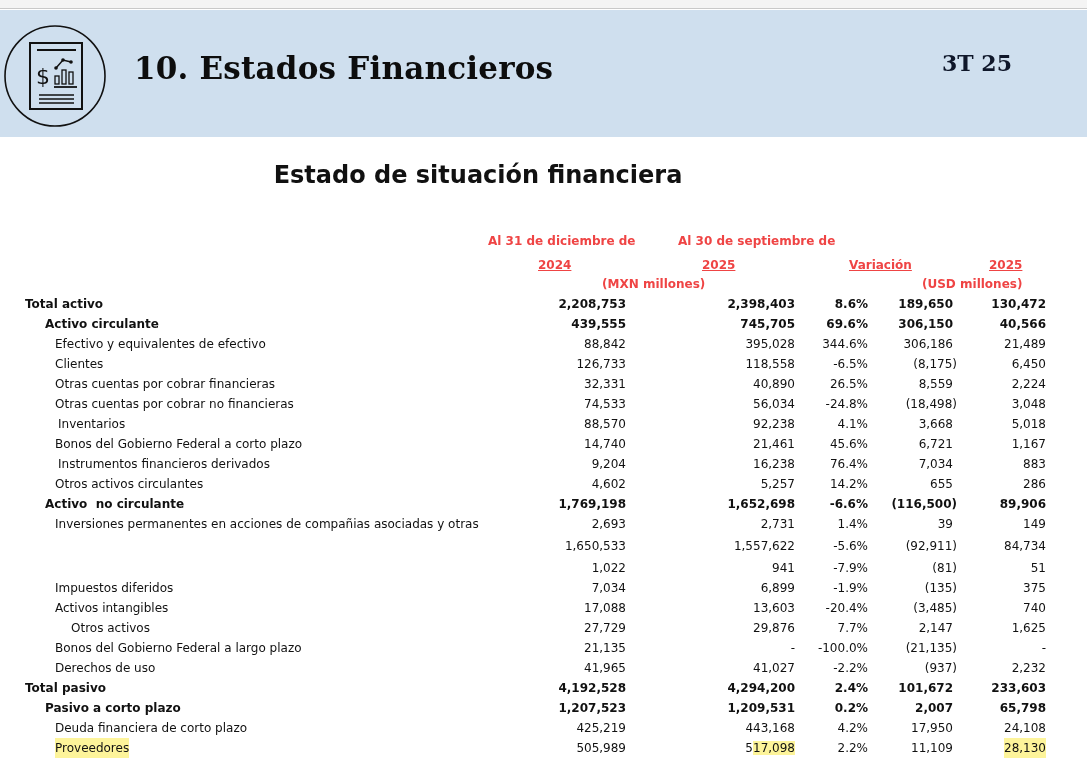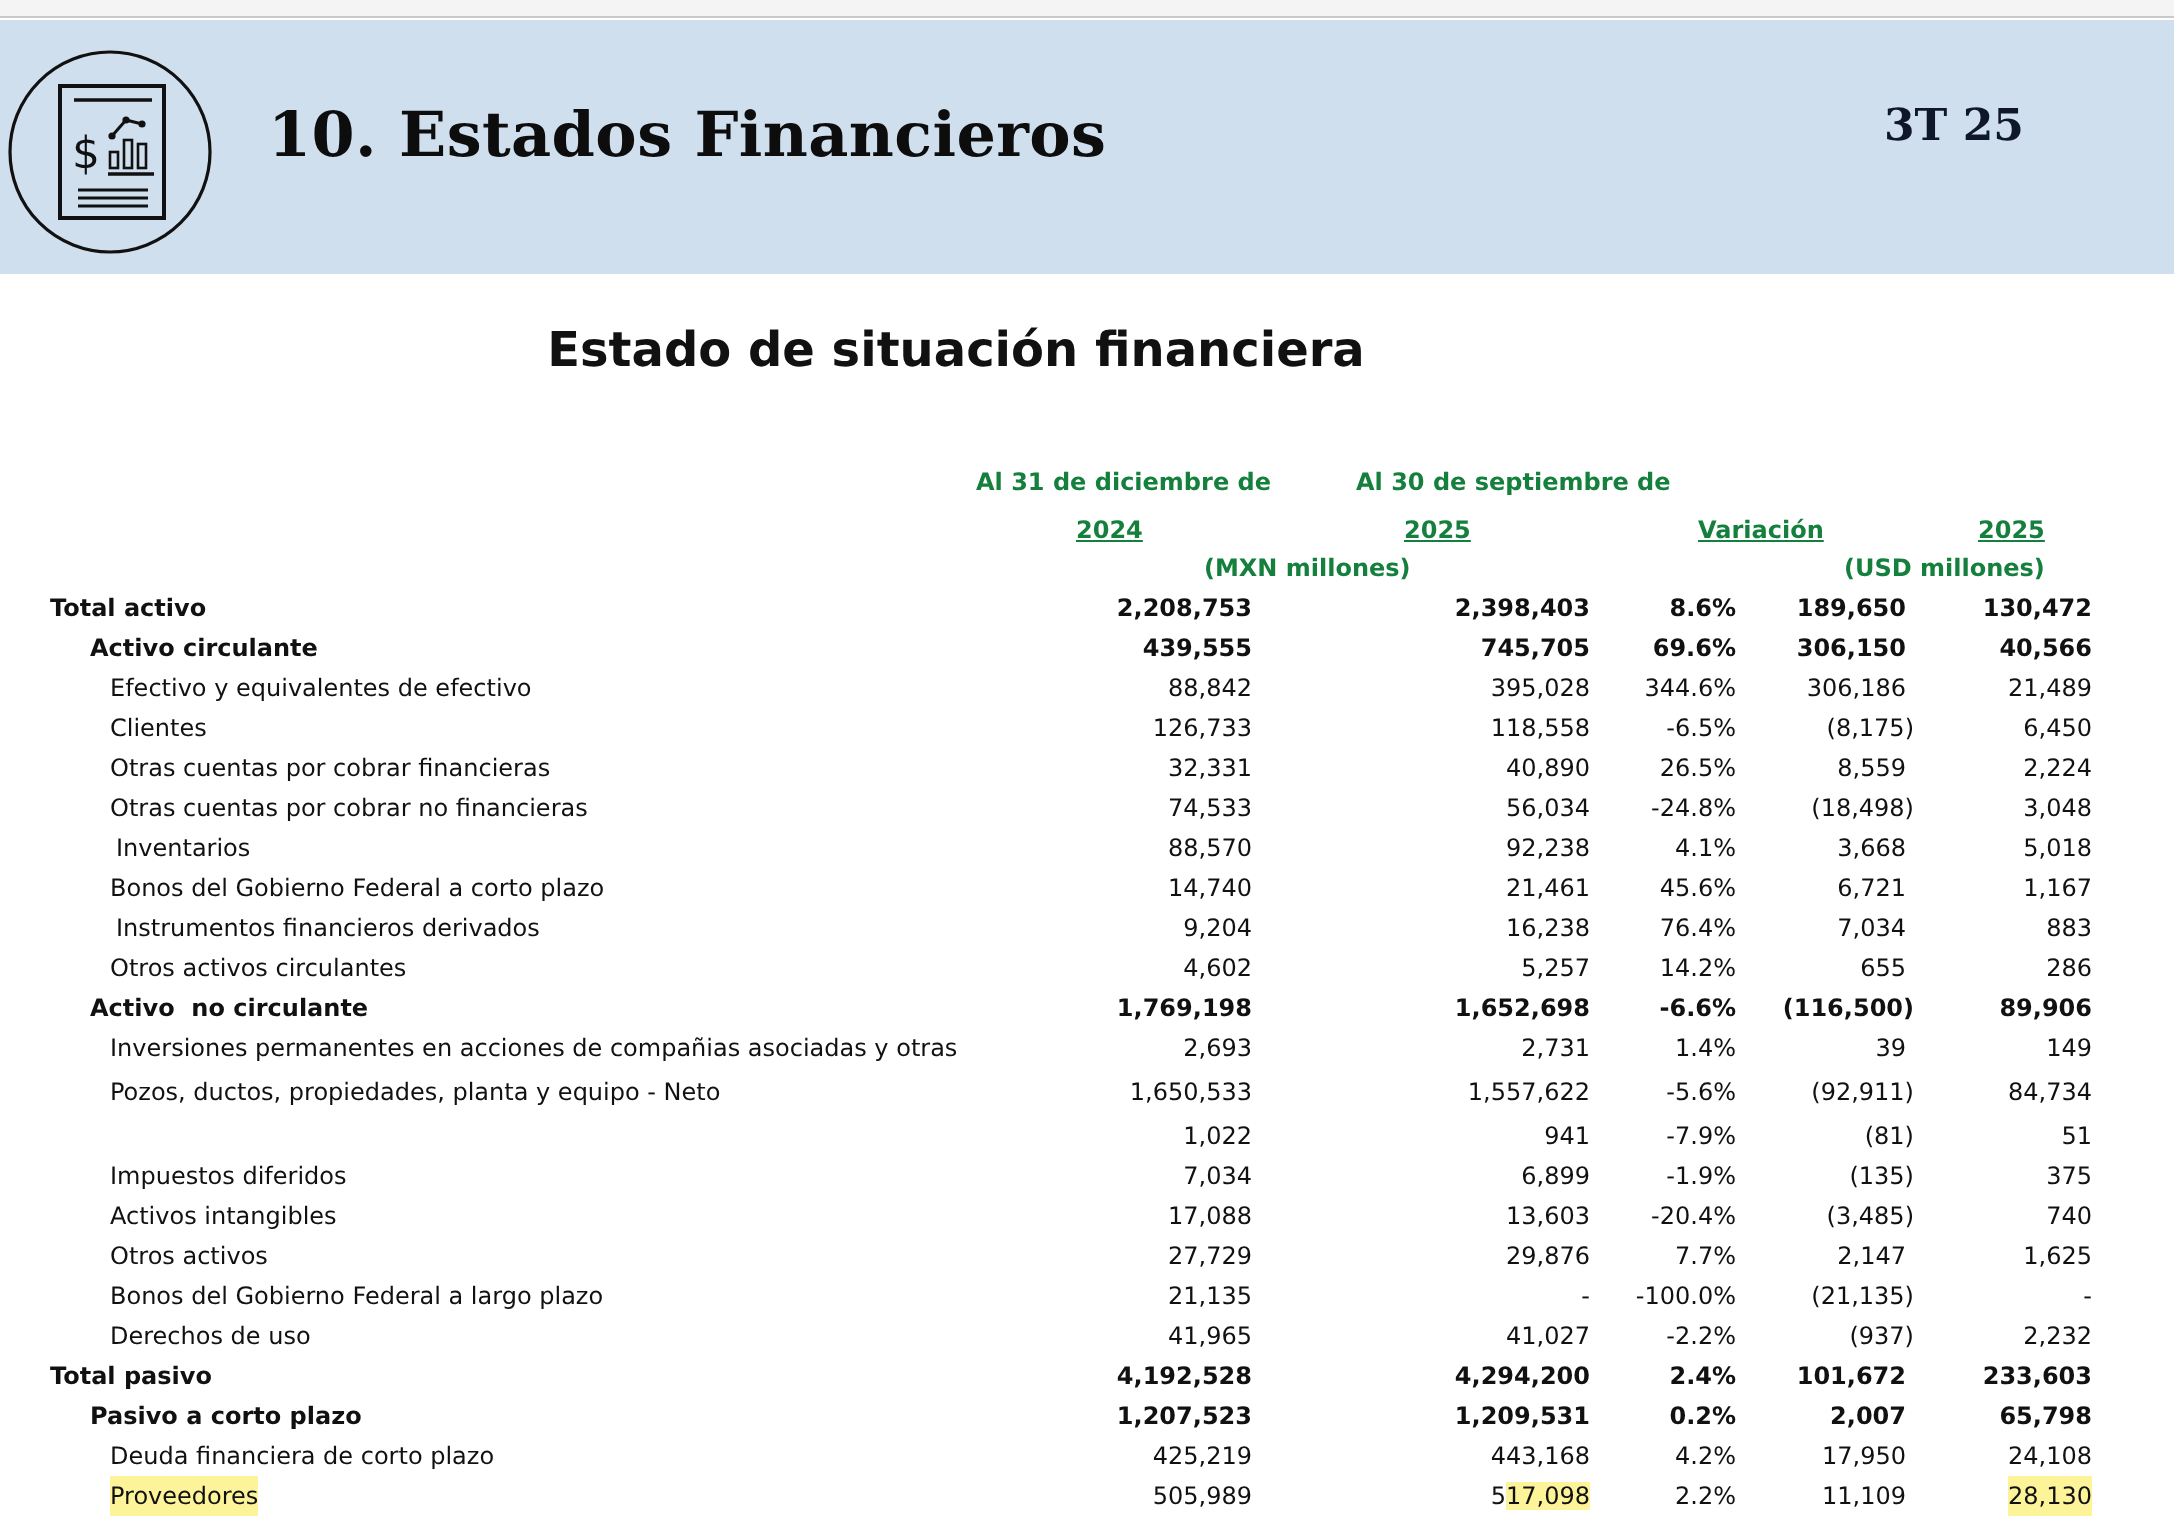--- a/index.html
+++ b/index.html
@@ -8,21 +8,21 @@
 
     .topline { position: absolute; left: 0; top: 0; width: 1087px; height: 9px; background: #f4f4f4; border-bottom: 1px solid #c9c9c9; }
     .banner { position: absolute; left: 0; top: 10px; width: 1087px; height: 127px; background: #cfdfee; }
     .logo { position: absolute; left: 3px; top: 14px; width: 104px; height: 104px; }
     .banner-title { position: absolute; left: 134px; top: 40px; font-family: "DejaVu Serif", "Liberation Serif", serif; font-weight: bold; font-size: 31px; color: #0d0d0d; letter-spacing: 0.2px; }
     .banner-period { position: absolute; left: 942px; top: 40px; font-family: "DejaVu Serif", "Liberation Serif", serif; font-weight: bold; font-size: 22px; color: #0f172a; }
 
     .doc-title { position: absolute; left: 0; width: 963px; top: 161px; text-align: center; padding-left: 0; font-weight: bold; font-size: 24px; color: #111; }
     .doc-title span { display: inline-block; margin-left: -7px; }
 
-    .hdr { position: absolute; font-size: 12px; font-weight: bold; color: #15803d; white-space: nowrap; }
+    .hdr { position: absolute; font-size: 12px; font-weight: bold; color: #ef4444; white-space: nowrap; }
     .hdr.u { text-decoration: underline; }
 
     .row { position: absolute; left: 0; width: 1087px; height: 20px; font-size: 12px; line-height: 20px; }
     .row .lbl { position: absolute; white-space: nowrap; }
     .row .v { position: absolute; text-align: right; white-space: nowrap; }
     .row.bold { font-weight: bold; }
     .c1 { right: calc(1087px - 626px); }
     .c2 { right: calc(1087px - 795px); }
     .c3 { right: calc(1087px - 868px); }
     .c4 { right: calc(1087px - 953px); }
@@ -159,21 +159,20 @@
   </div>
   <div class="row" style="top:514px">
     <span class="lbl" style="left:55px">Inversiones permanentes en acciones de compañias asociadas y otras</span>
     <span class="v c1">2,693</span>
     <span class="v c2">2,731</span>
     <span class="v c3">1.4%</span>
     <span class="v c4">39</span>
     <span class="v c5">149</span>
   </div>
   <div class="row" style="top:536px">
-    <span class="lbl" style="left:55px">Pozos, ductos, propiedades, planta y equipo - Neto</span>
     <span class="v c1">1,650,533</span>
     <span class="v c2">1,557,622</span>
     <span class="v c3">-5.6%</span>
     <span class="v c4" style="right:calc(1087px - 957px)">(92,911)</span>
     <span class="v c5">84,734</span>
   </div>
   <div class="row" style="top:558px">
     <span class="v c1">1,022</span>
     <span class="v c2">941</span>
     <span class="v c3">-7.9%</span>
@@ -190,21 +189,21 @@
   </div>
   <div class="row" style="top:598px">
     <span class="lbl" style="left:55px">Activos intangibles</span>
     <span class="v c1">17,088</span>
     <span class="v c2">13,603</span>
     <span class="v c3">-20.4%</span>
     <span class="v c4" style="right:calc(1087px - 957px)">(3,485)</span>
     <span class="v c5">740</span>
   </div>
   <div class="row" style="top:618px">
-    <span class="lbl" style="left:55px">Otros activos</span>
+    <span class="lbl" style="left:71px">Otros activos</span>
     <span class="v c1">27,729</span>
     <span class="v c2">29,876</span>
     <span class="v c3">7.7%</span>
     <span class="v c4">2,147</span>
     <span class="v c5">1,625</span>
   </div>
   <div class="row" style="top:638px">
     <span class="lbl" style="left:55px">Bonos del Gobierno Federal a largo plazo</span>
     <span class="v c1">21,135</span>
     <span class="v c2">-</span>

